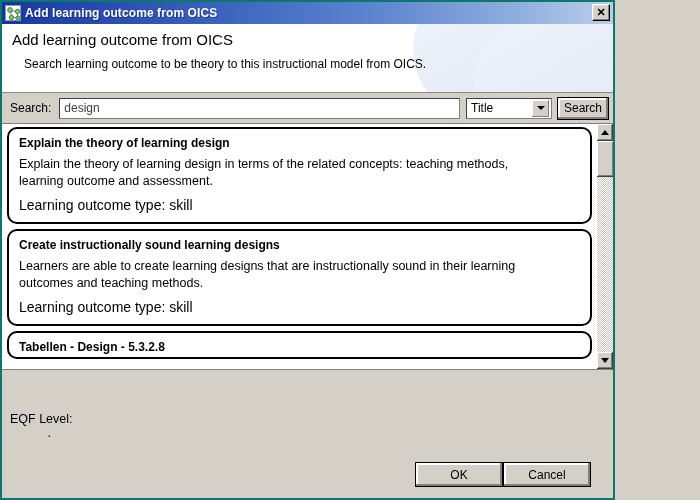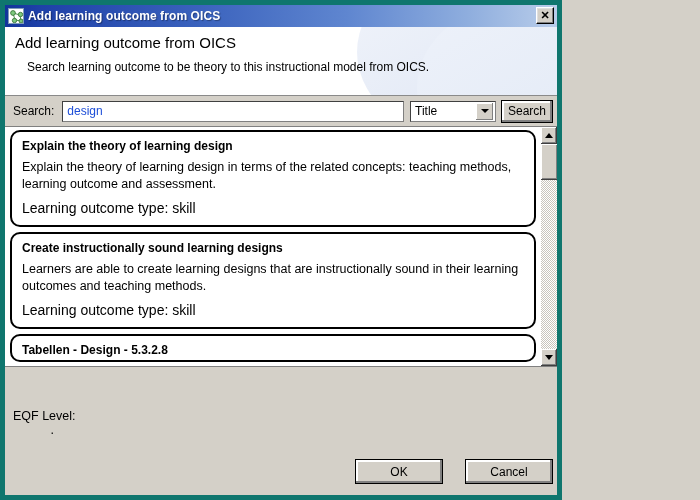--- a/index.html
+++ b/index.html
@@ -7,23 +7,23 @@
     margin: 0; padding: 0;
     width: 700px; height: 500px;
     overflow: hidden;
     font-family: "Liberation Sans", sans-serif;
     background: #d4d0c8;
   }
 
   .dialog {
     position: absolute;
     left: 0; top: 0;
-    width: 562px; height: 500px;
-    background: #d4d0c8;
-    border: 5px solid #0f766e;
+    width: 615px; height: 500px;
+    background: #d4d0c8;
+    border: 2px solid #0f766e;
     display: flex;
     flex-direction: column;
   }
 
   
   .titlebar {
     height: 22px;
     min-height: 22px;
     background: linear-gradient(to right, #12349b 0%, #1e40a8 6%, #3a62bd 35%, #5f86d0 62%, #8faede 84%, #b9cdea 100%);
     display: flex;
@@ -122,21 +122,21 @@
   .search-input {
     flex: 1 1 auto;
     height: 21px;
     background: #ffffff;
     border: 1px solid #7f7f7f;
     border-top-color: #404040;
     border-left-color: #404040;
     font-family: "Liberation Sans", sans-serif;
     font-size: 12px;
     padding: 0 4px;
-    color: #1d4ed8;
+    color: #404040;
     outline: none;
     min-width: 0;
   }
   .combo {
     height: 21px;
     background: #ffffff;
     border: 1px solid #7f7f7f;
     border-top-color: #404040;
     border-left-color: #404040;
     display: flex;
@@ -293,23 +293,23 @@
     margin-right: 4px;
   }
   .combo.eqf-combo { width: 62px; height: 23px; margin-left: 0; }
   .eqf-period {
     font-size: 12.5px;
     color: #000;
     margin-left: 12px;
   }
   .footer-btns {
     position: absolute;
-    right: 4px; bottom: 11px;
-    display: flex;
-    gap: 22px;
+    right: 22px; bottom: 11px;
+    display: flex;
+    gap: 0;
   }
   .footer-btns .btn {
     width: 88px;
     height: 25px;
   }
 </style>
 </head>
 <body>
 
 <div class="dialog">

